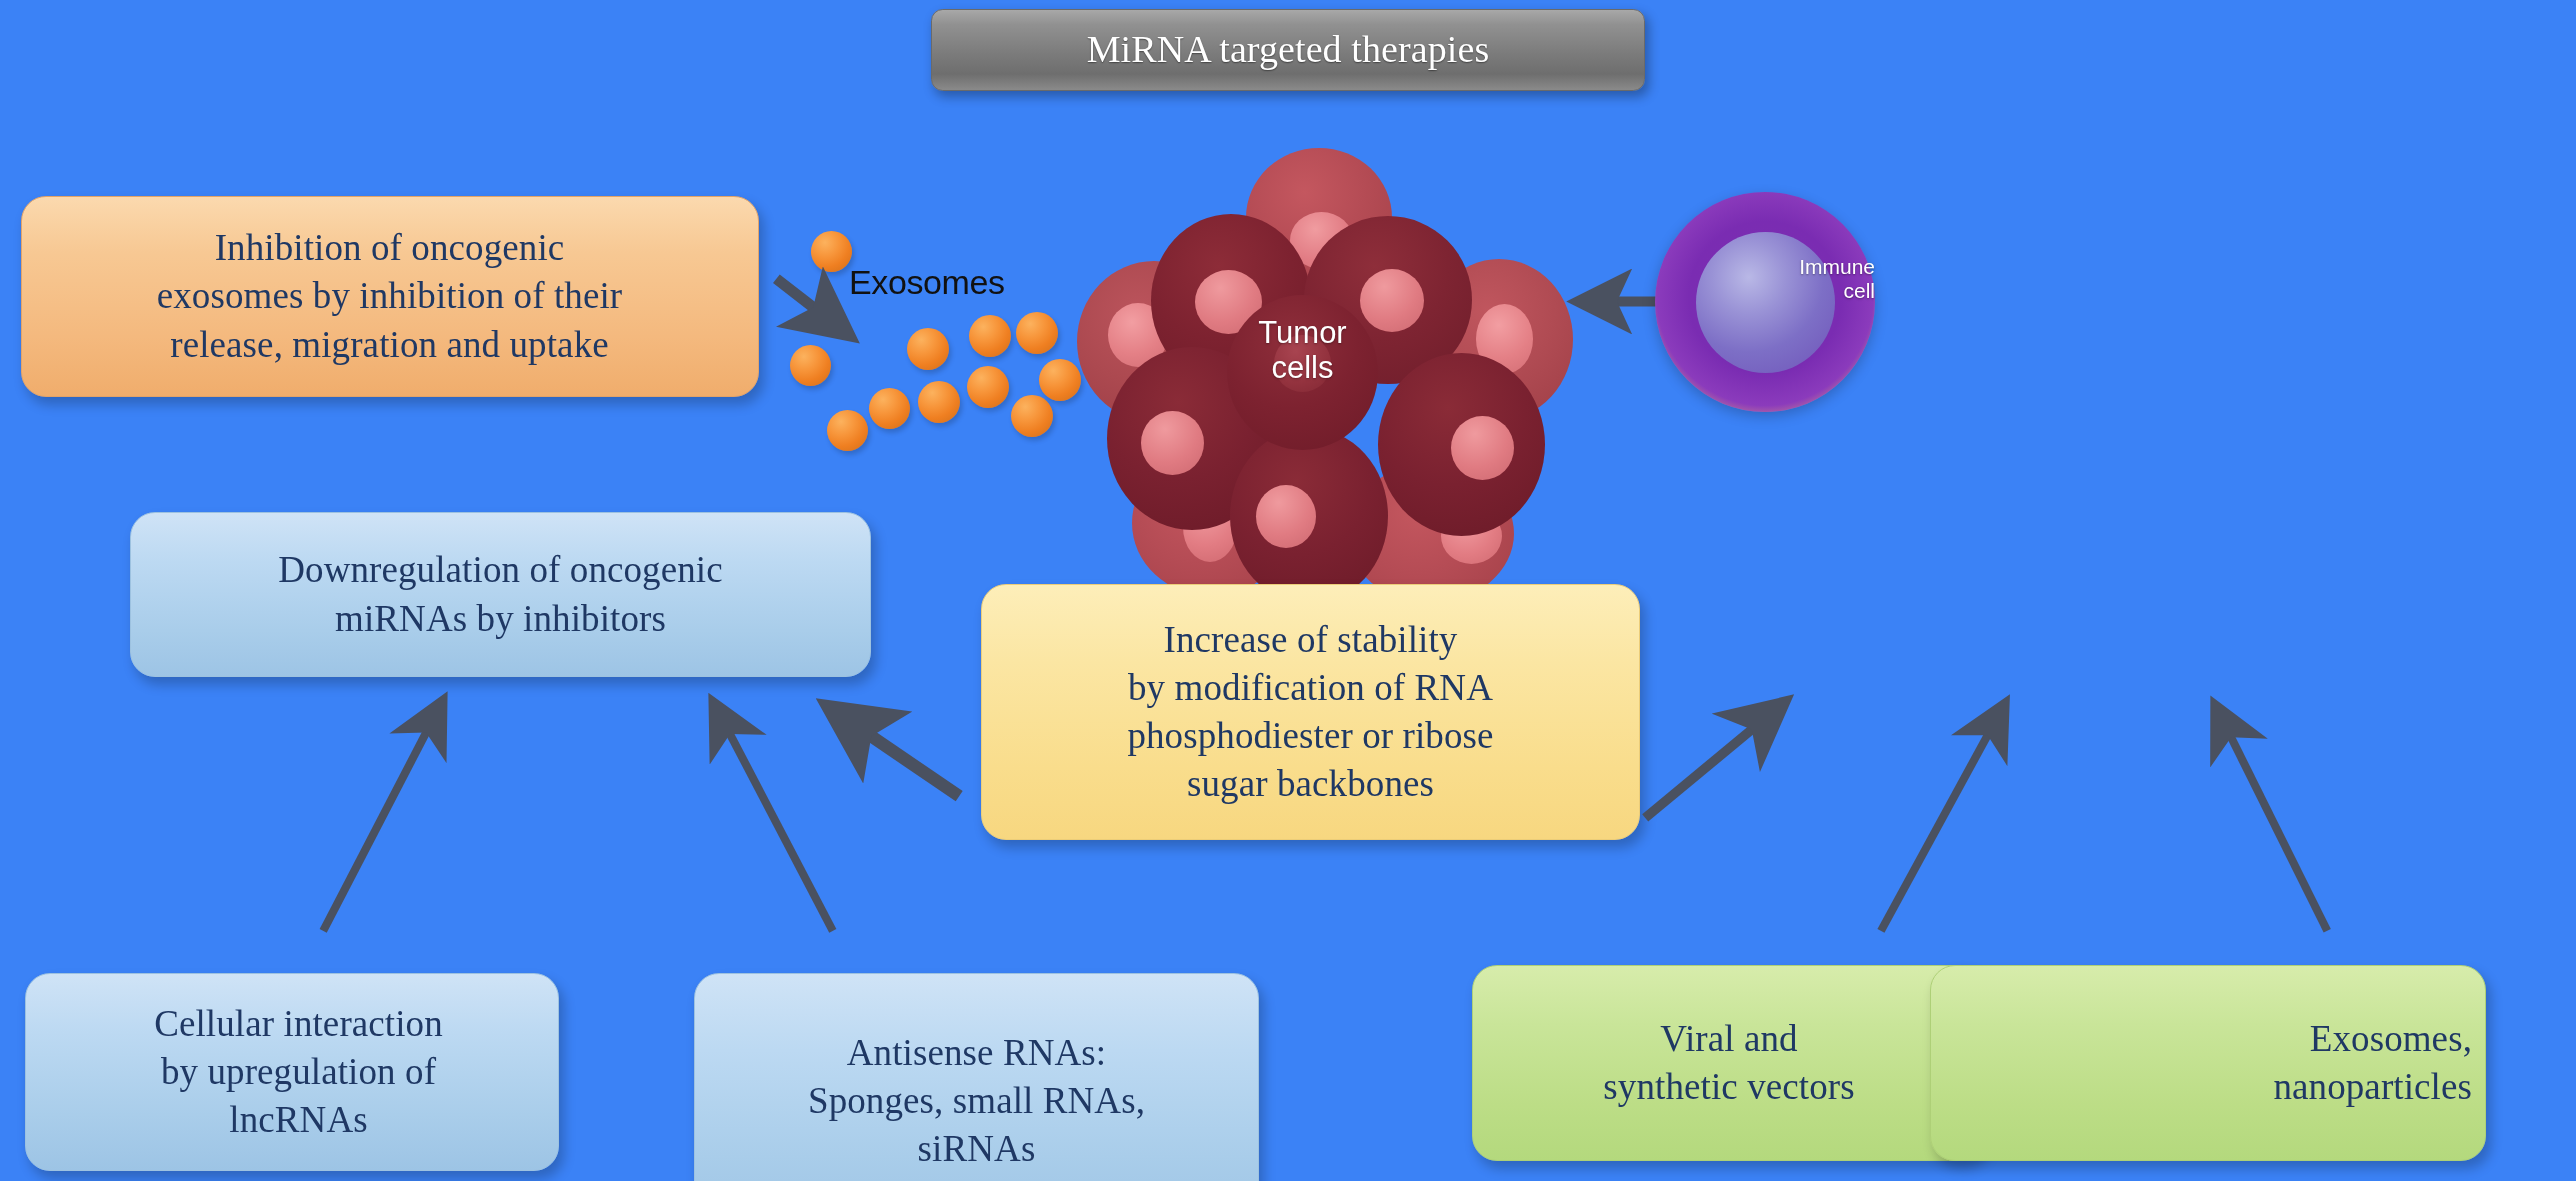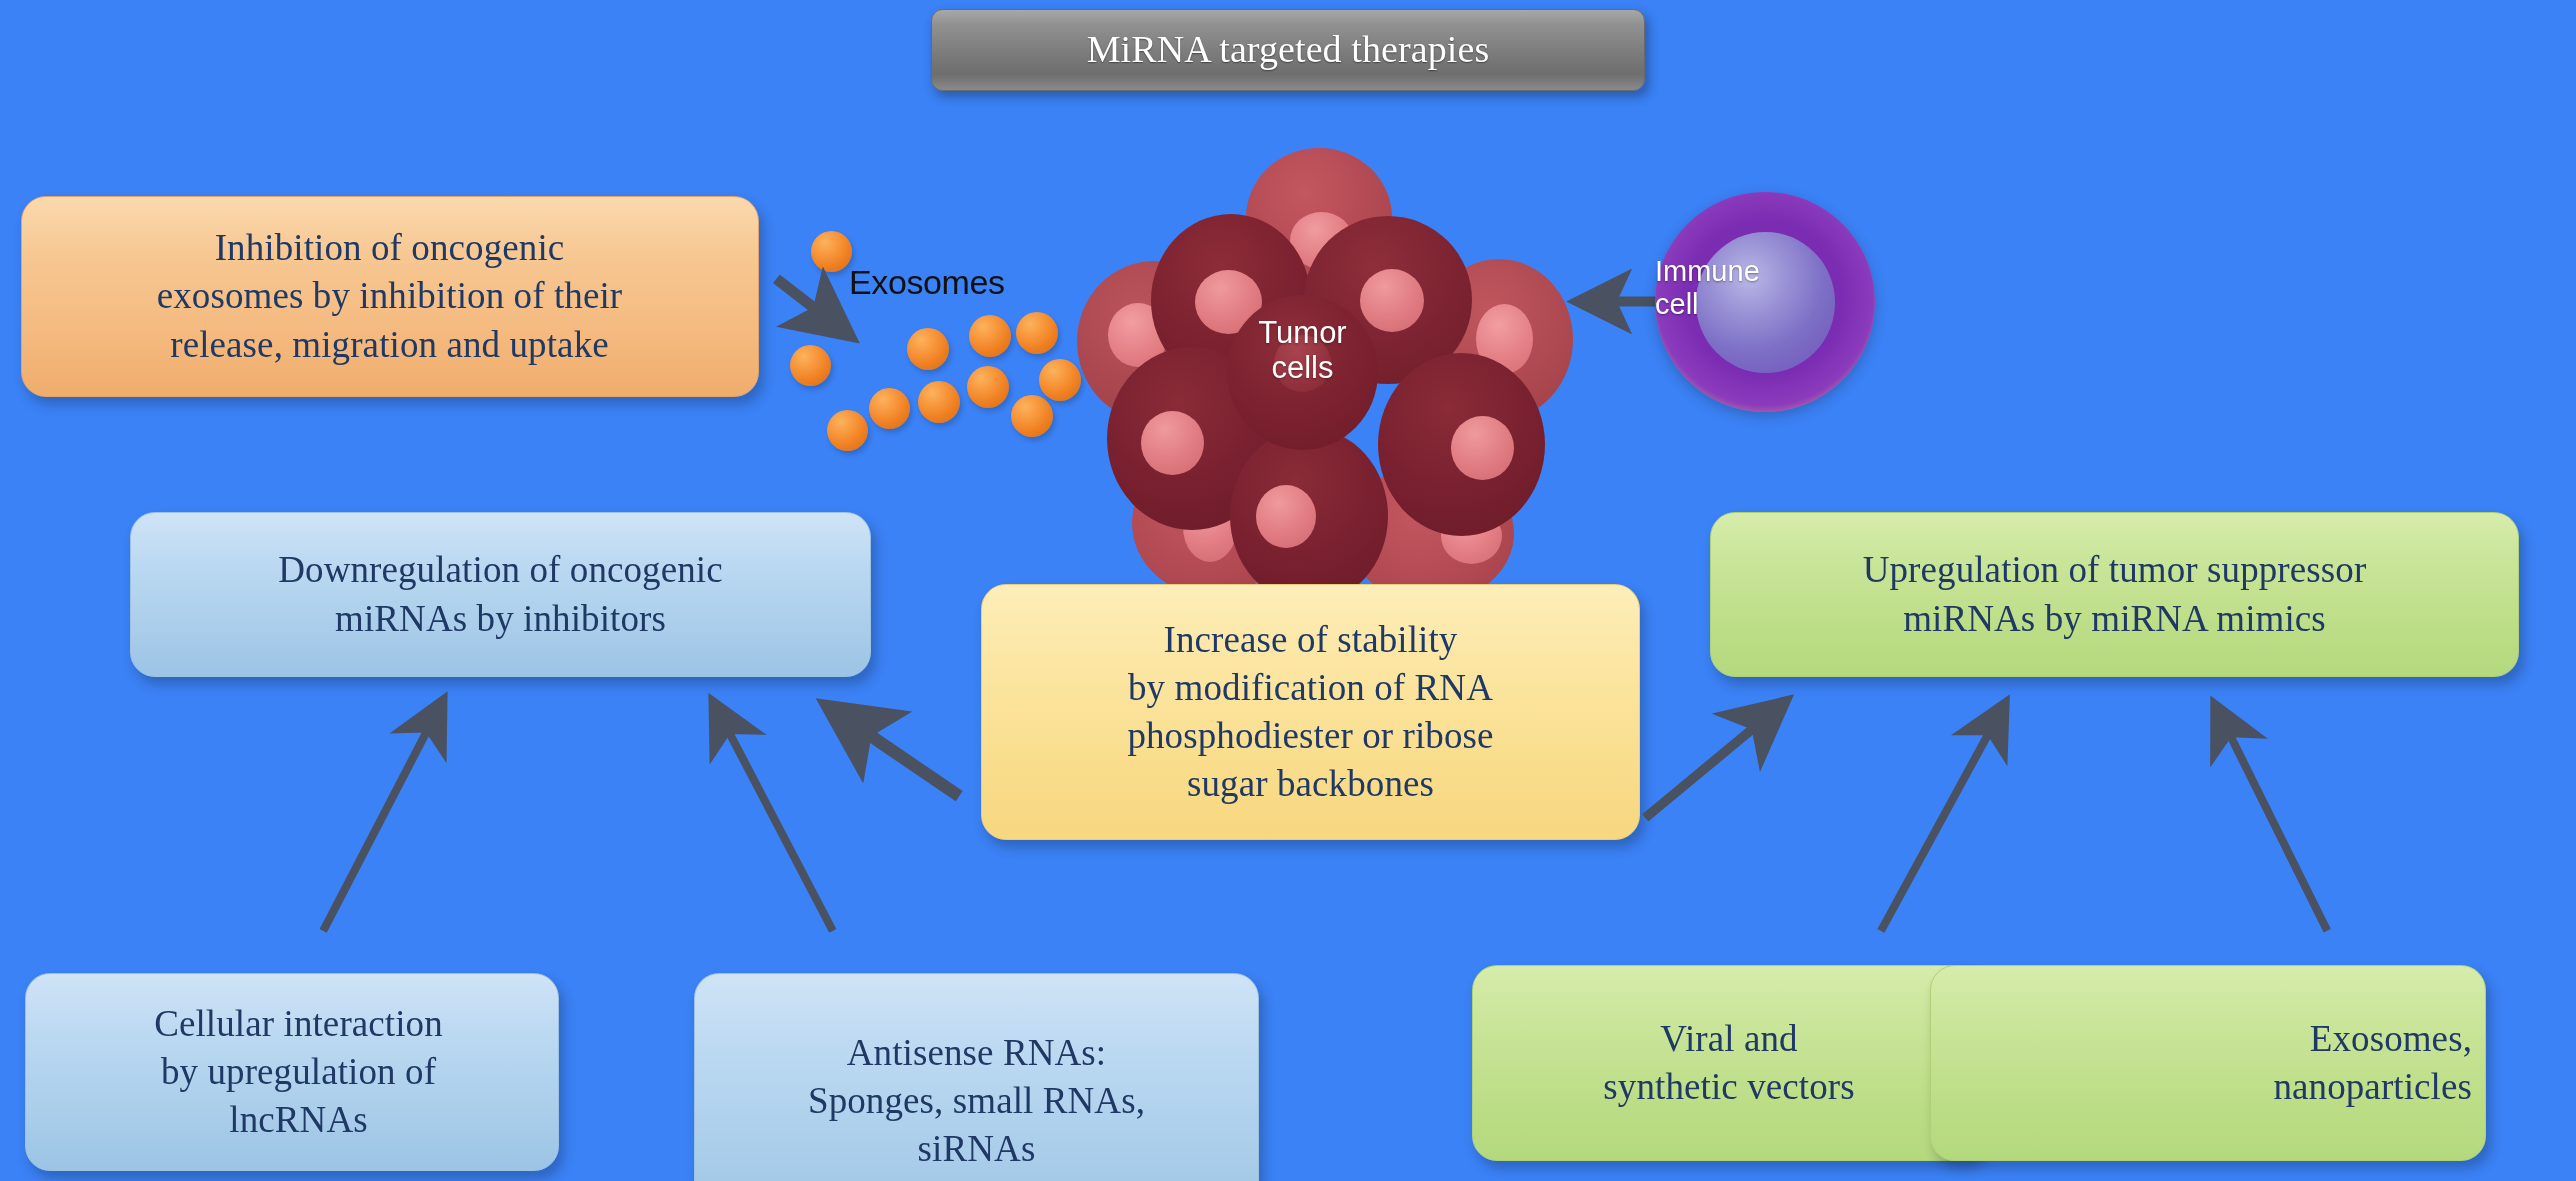--- a/index.html
+++ b/index.html
@@ -108,24 +108,24 @@
     top: 40px;
     width: 139px;
     height: 141px;
     border-radius: 50%;
     background: radial-gradient(circle at 38% 32%, #b9b8e6 0%, #9a93d6 28%, #7d6fc6 58%, #6e53b8 100%);
   }
   .immune-label {
     position: absolute;
     left: 0; top: 63px;
     width: 220px;
-    text-align: left;
+    text-align: right;
     color: #ffffff;
     font-family: "Liberation Sans", "DejaVu Sans", sans-serif;
-    font-size: 29px;
+    font-size: 21px;
     line-height: 1.15;
     white-space: pre-line;
     text-shadow: 0 0.7px 2.2px rgba(0,0,0,0.4);
   }
 
   
   .exosome {
     position: absolute;
     border-radius: 50%;
     background: radial-gradient(circle at 34% 28%, #fcb25e 0%, #f7953a 35%, #ef7f21 62%, #d9731c 88%, #b5916a 100%);
@@ -251,24 +251,20 @@
 miRNAs by inhibitors</span>
   </div>
 
   <div class="box yellow-box" style="left:981px; top:584px; width:659px; height:256px; font-size:37px;">
     <span class="txt">Increase of stability
 by modification of RNA
 phosphodiester or ribose
 sugar backbones</span>
   </div>
 
-  <div class="box green-box" style="left:1710px; top:512px; width:809px; height:165px; font-size:37px;">
-    <span class="txt">Upregulation of tumor suppressor
-miRNAs by miRNA mimics</span>
-  </div>
 
   <svg class="arrow-svg" style="left:814px; top:695px;" width="154" height="110" viewBox="0 0 210 150">
     <line x1="198" y1="138" x2="22" y2="18" stroke="#4a5160" stroke-width="17" marker-end="url(#ah-thick)"></line>
   </svg>
 
   <svg class="arrow-svg" style="left:307px; top:688px;" width="205" height="256" viewBox="0 0 280 350">
     <defs>
       <marker id="ah-thin" markerWidth="8" markerHeight="8" refX="6.4" refY="4" orient="auto">
         <path d="M0,0 L8,4 L0,8 L2.2,4 Z" fill="#4a5160"></path>
       </marker>

